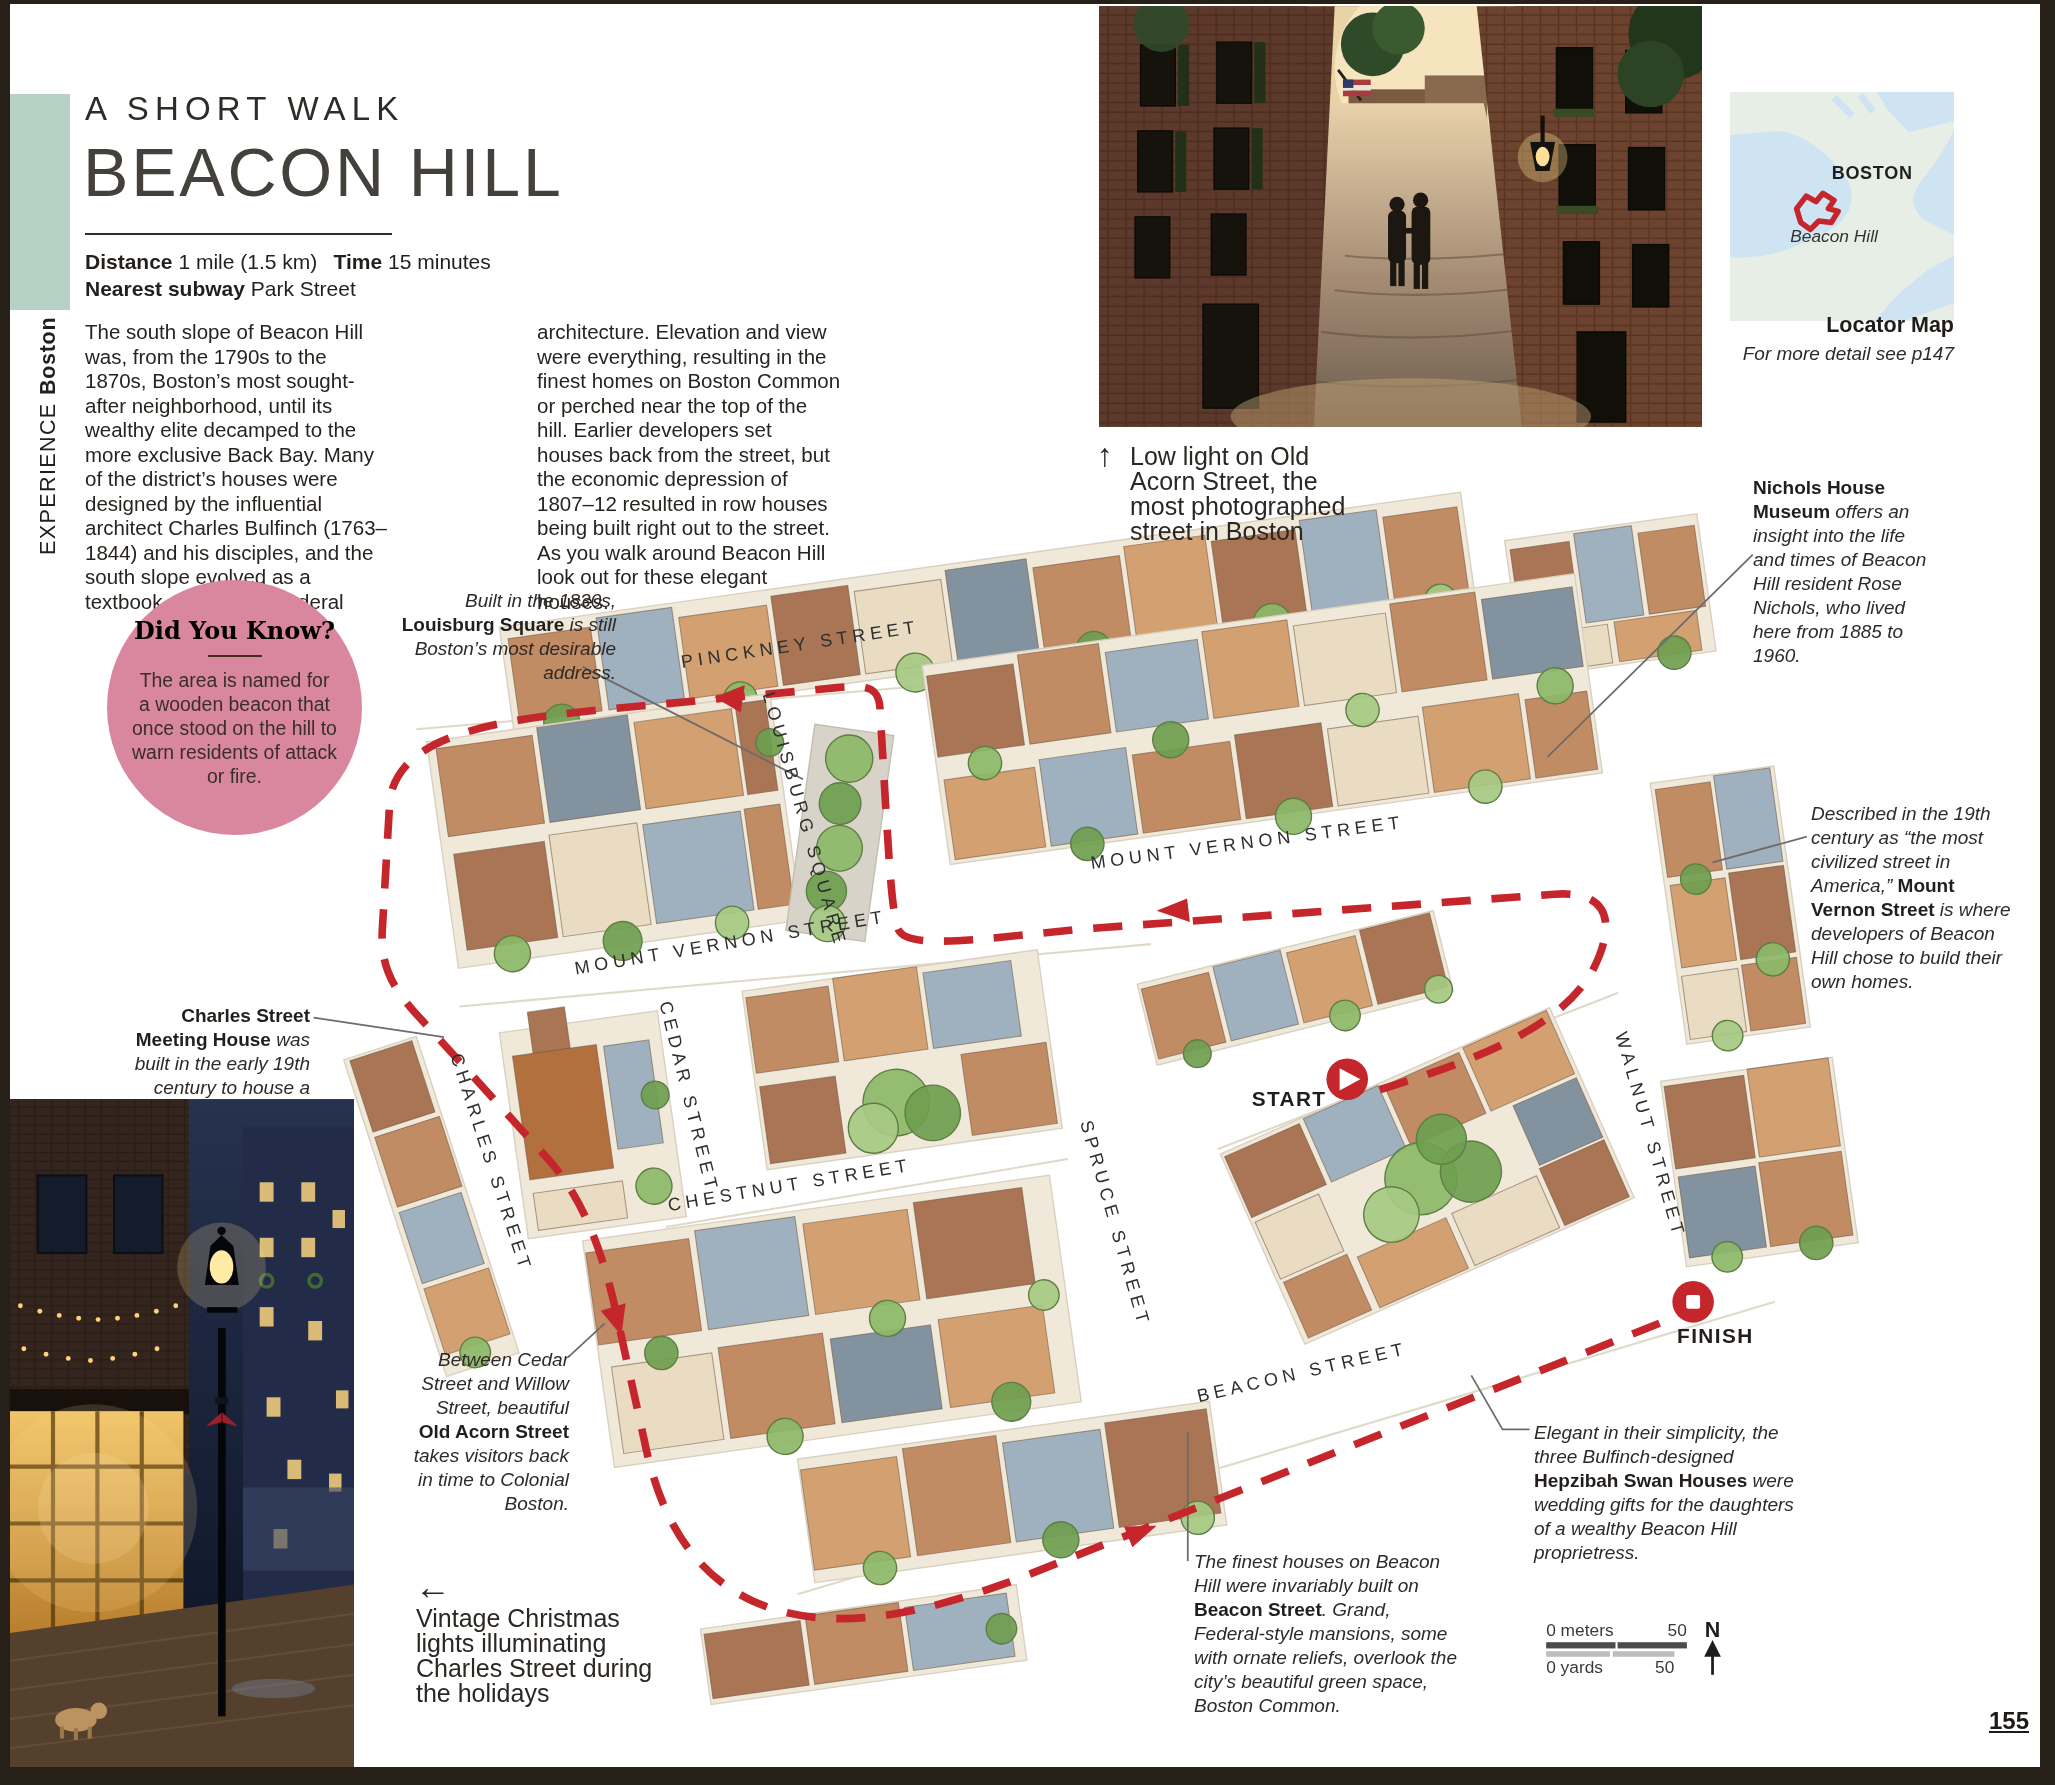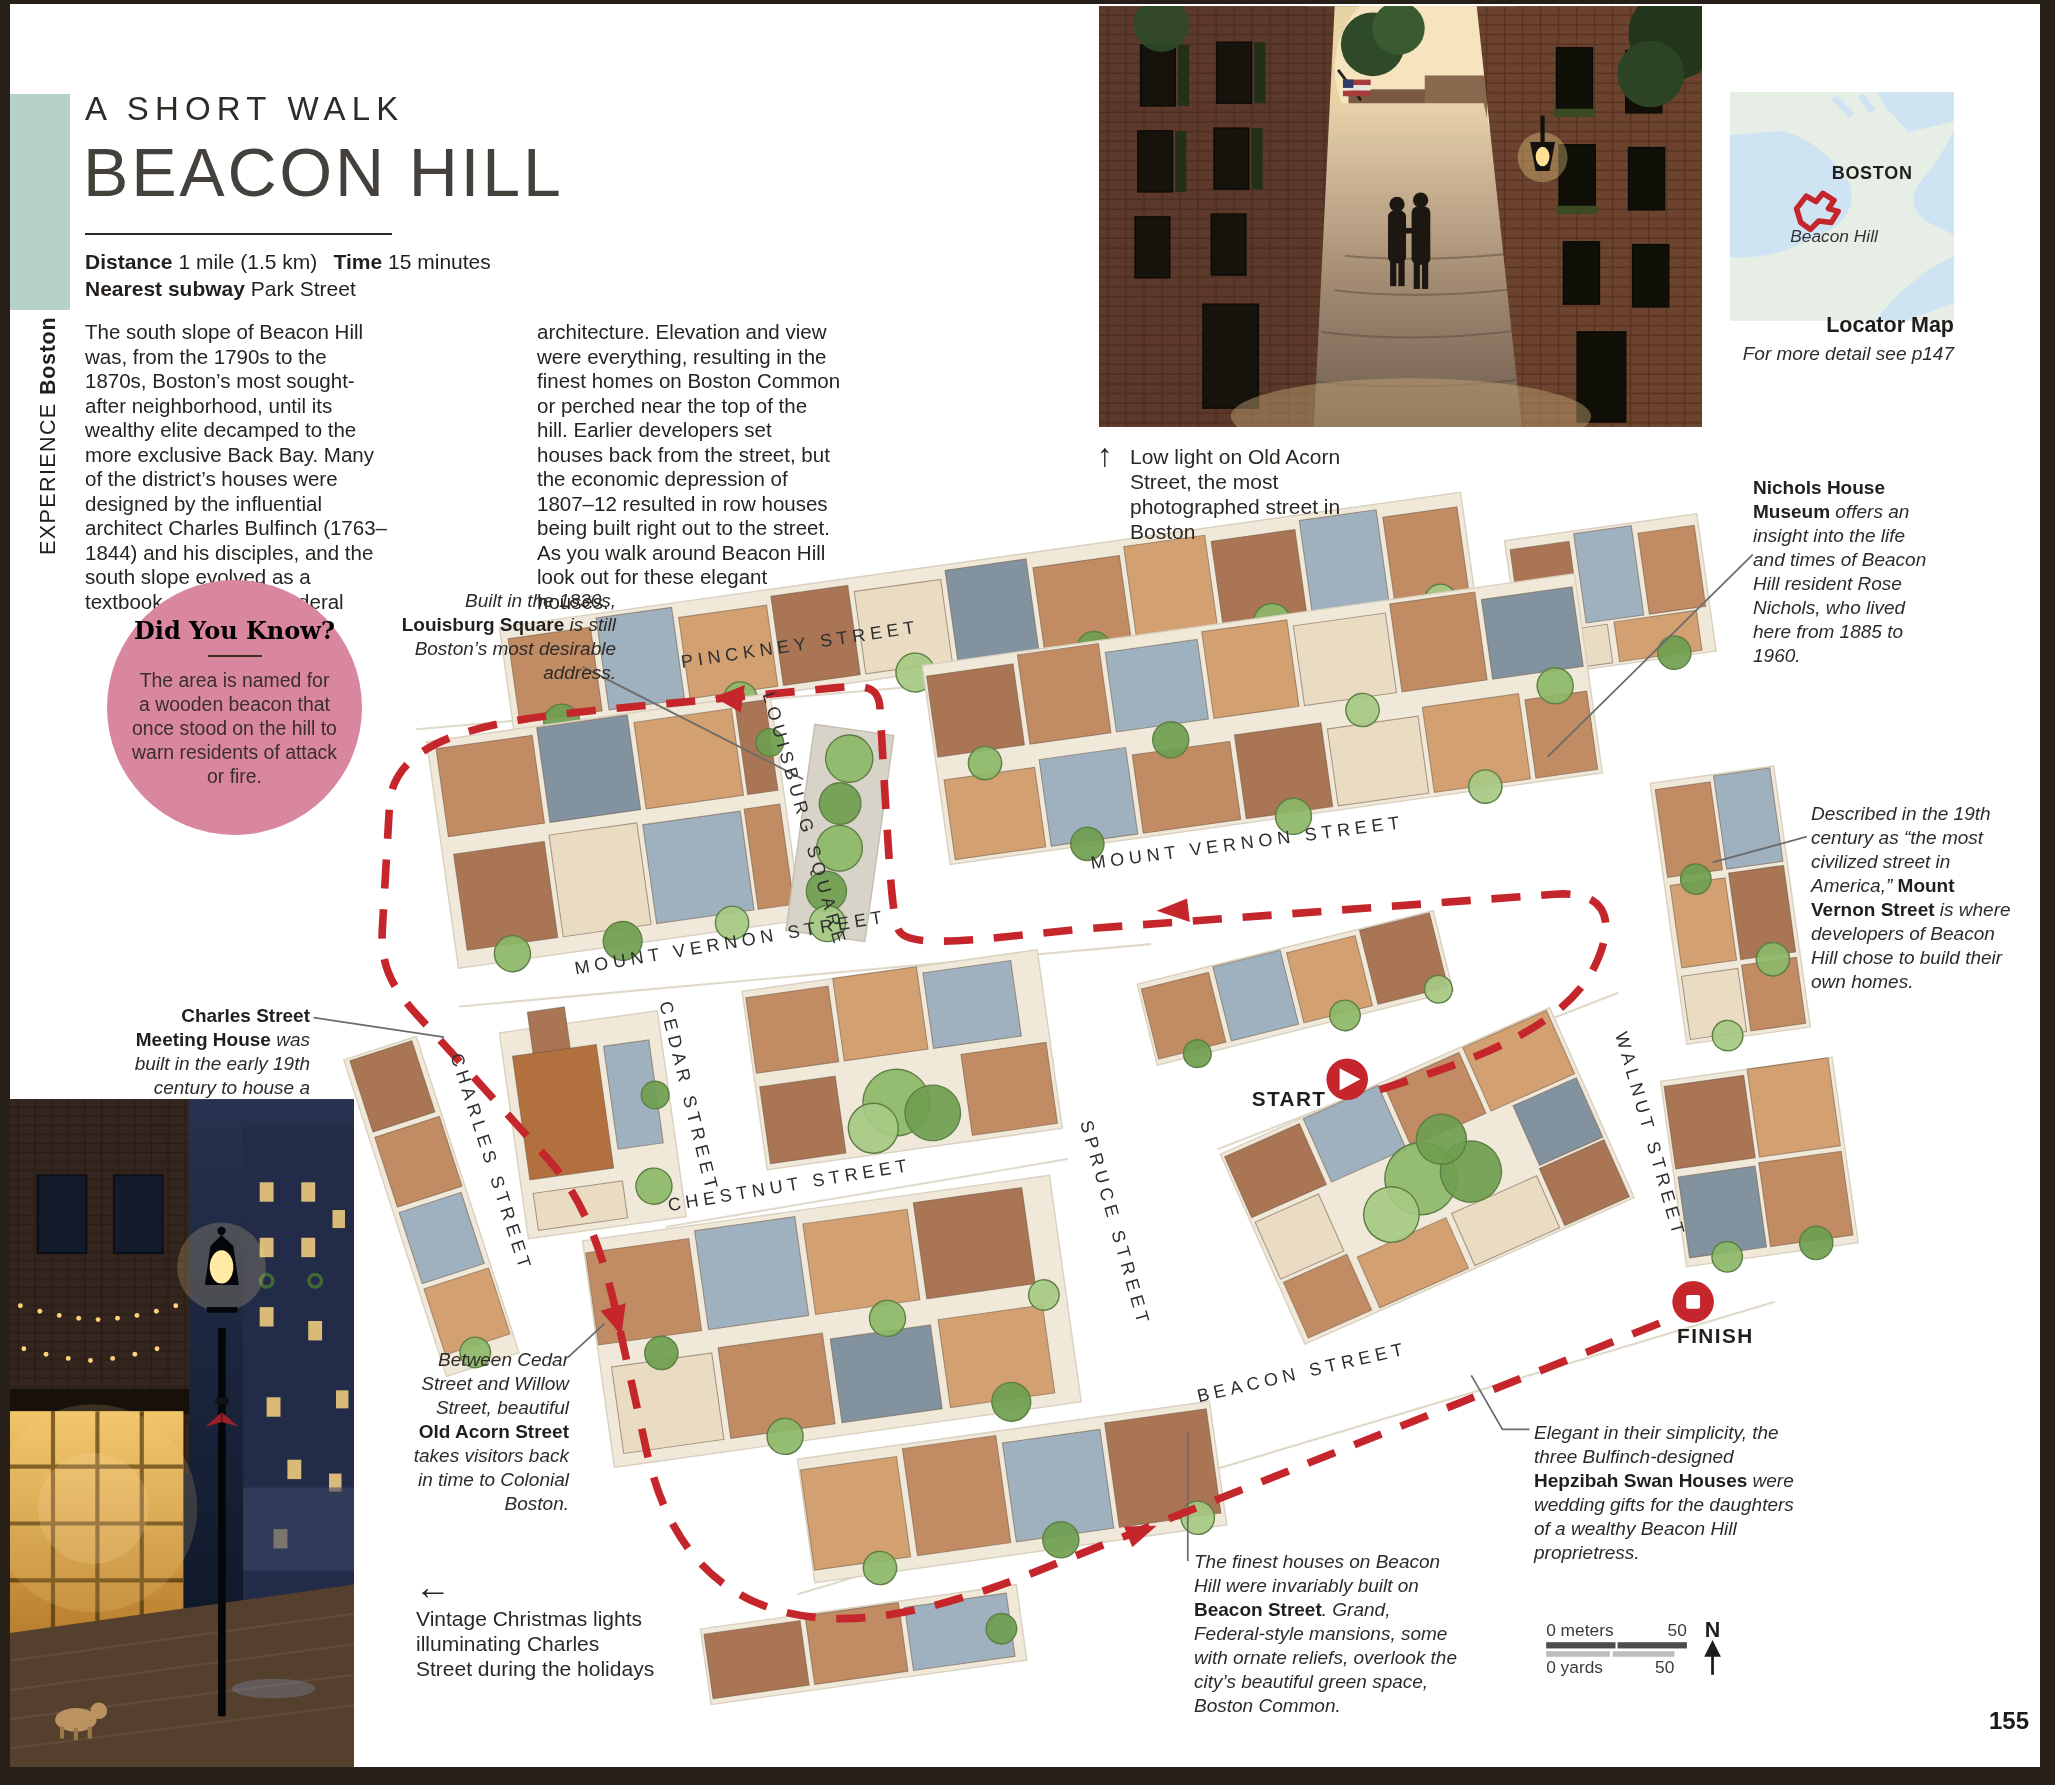--- a/index.html
+++ b/index.html
@@ -26,21 +26,21 @@
 
   .col{position:absolute;top:320px;width:304px;font-size:20.5px;line-height:24.5px;color:#27231f;}
   #col1{left:85px;} #col2{left:537px;}
 
   
   .photo{position:absolute;overflow:hidden;}
   #photo-top{left:1099px;top:5.5px;width:603px;height:421px;}
   #photo-bottom{left:9.7px;top:1099px;width:344px;height:668px;}
 
   
-  .cap{position:absolute;font-size:21px;line-height:25px;color:#2b2723;}
+  .cap{position:absolute;font-size:25px;line-height:25px;color:#2b2723;}
   .cap-arrow{position:absolute;font-size:32px;color:#2b2723;}
   #cap-top-arrow{left:1097px;top:437px;}
   #cap-top{left:1130px;top:444px;width:247px;}
   #cap-bottom-arrow{left:415px;top:1566px;font-size:36px;}
   #cap-bottom{left:416px;top:1606px;width:244px;}
 
   
   #locator{position:absolute;left:1730px;top:92px;width:224px;height:229px;}
   #locator-heading{position:absolute;left:1677px;top:313px;width:277px;text-align:right;
       font-size:21.5px;font-weight:bold;color:#1f1c19;}
@@ -60,21 +60,21 @@
   .r{text-align:right;}
   #ann-louisburg{left:386px;top:589px;width:230px;}
   #ann-nichols{left:1753px;top:476px;width:189px;}
   #ann-mtvernon{left:1811px;top:802px;width:208px;}
   #ann-charles{left:112px;top:1004px;width:198px;}
   #ann-acorn{left:408px;top:1348px;width:161px;}
   #ann-hepzibah{left:1525px;top:1421px;width:276px;margin-left:9px;}
   #ann-beacon{left:1194px;top:1550px;width:268px;}
 
   #page-number{position:absolute;left:1962px;top:1707px;width:67px;text-align:right;
-      font-size:24px;font-weight:bold;color:#1d1a17;}
+      font-size:24px;font-weight:bold;color:#1d1a17;text-decoration:underline;}
 
   #map-svg{position:absolute;left:0;top:0;width:2056px;height:1785px;pointer-events:none;}
   svg text{font-family:"Liberation Sans",sans-serif;}
   .street{font-size:26px;letter-spacing:7px;fill:#2e2e2e;}
   .marker-label{font-size:30px;font-weight:bold;letter-spacing:2px;fill:#221e1b;}
   .scale-label{font-size:25px;fill:#3a3a3a;}
   .bld{stroke:#6d5440;stroke-width:1.5;stroke-opacity:.55;}
   .base{fill:#f0e9da;stroke:#d9d0bf;stroke-width:2;}
   .tree{stroke:#5d7e44;stroke-width:2;fill-opacity:.92;}
 </style>

